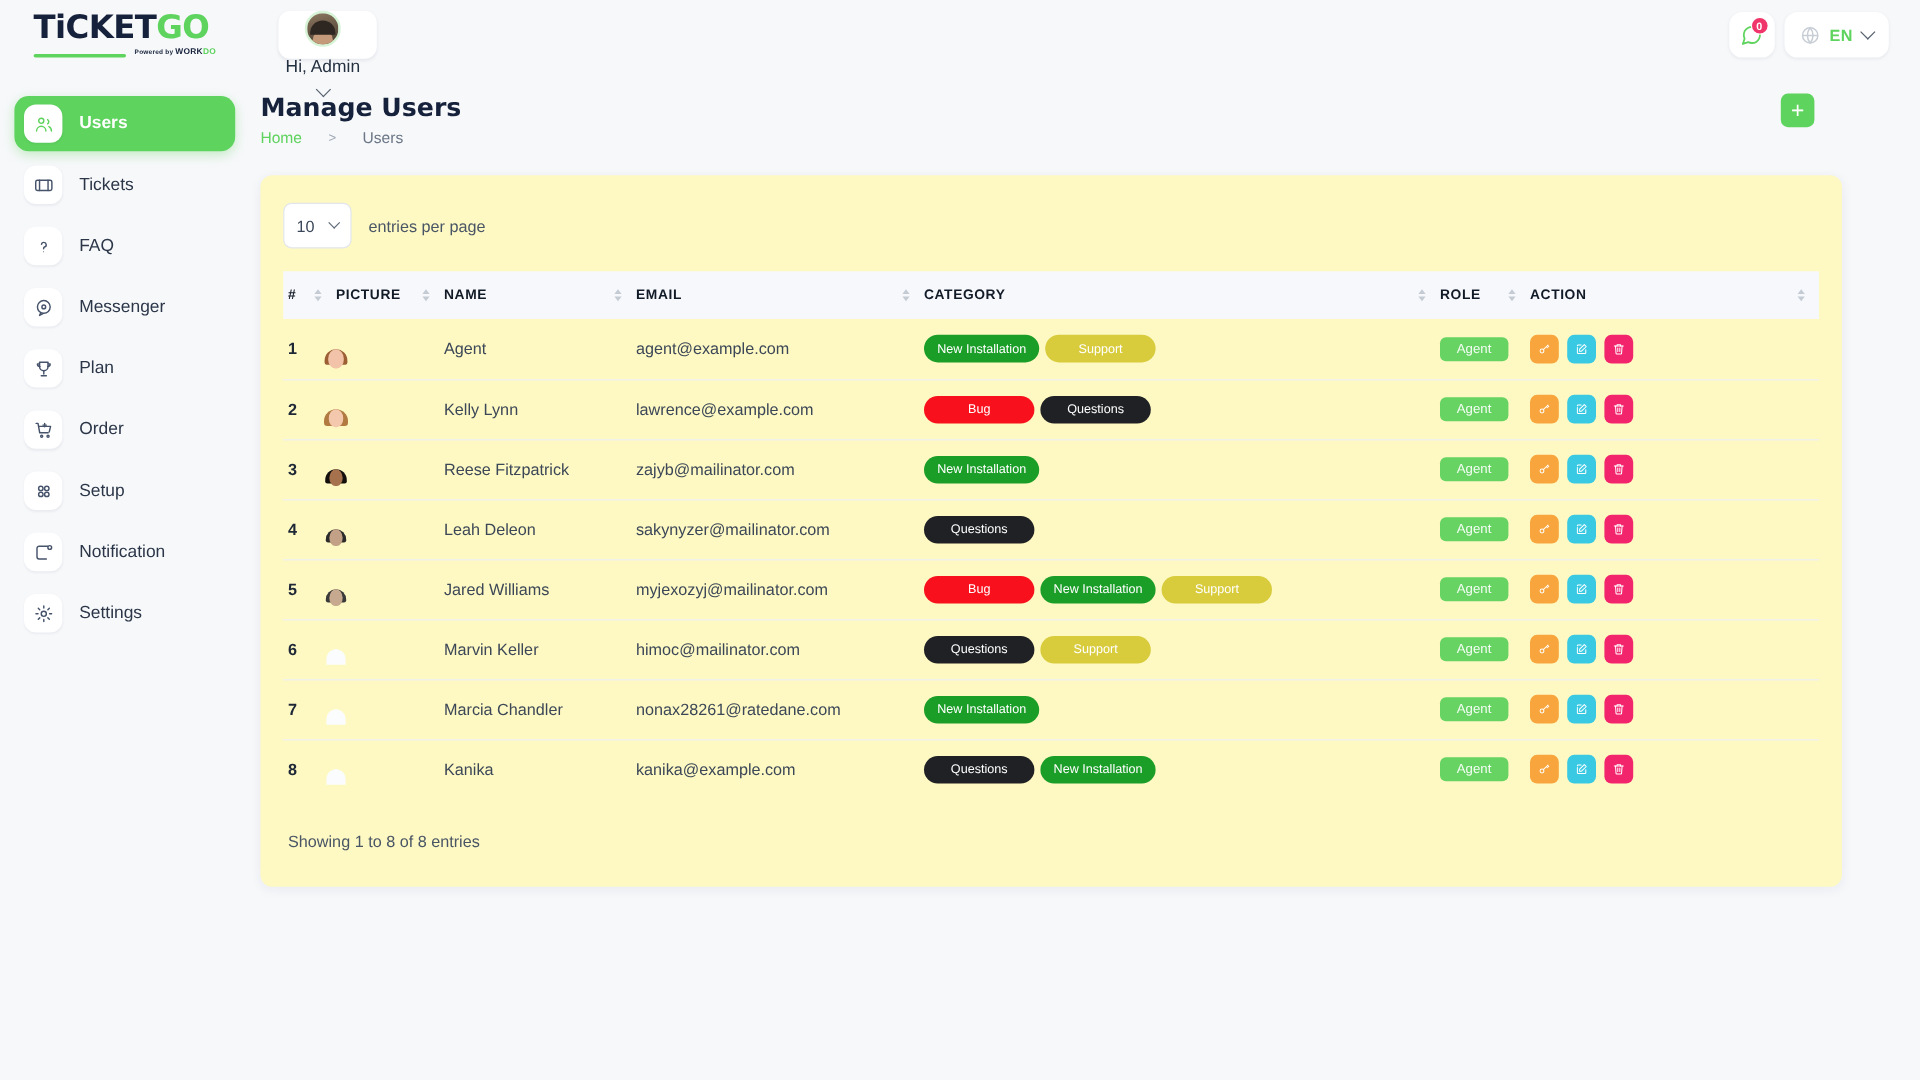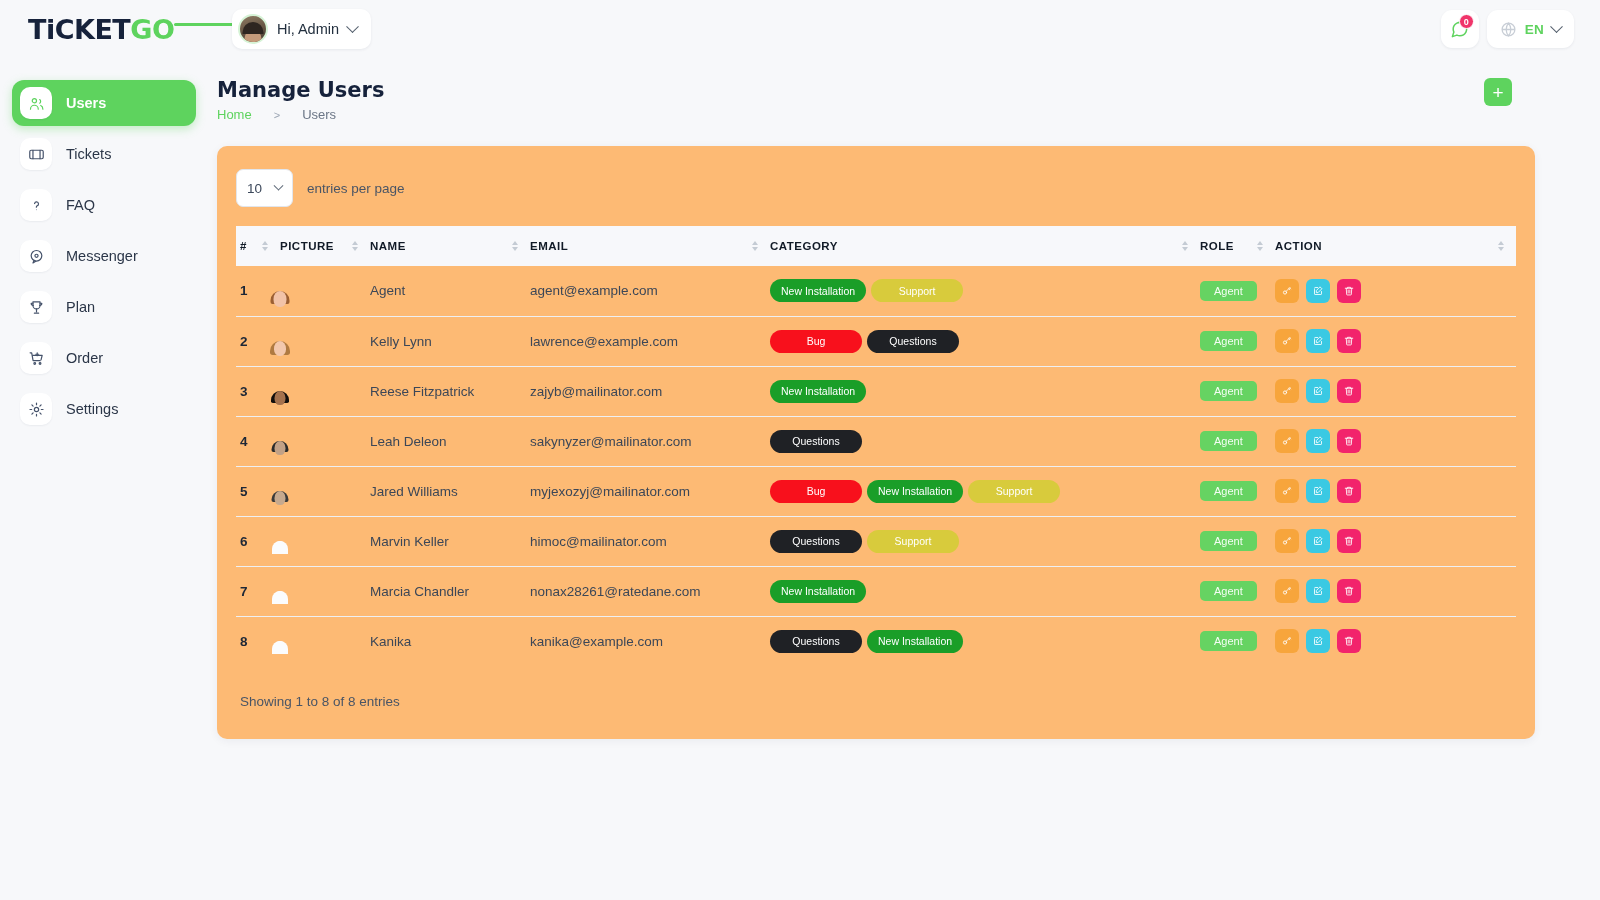--- a/index.html
+++ b/index.html
@@ -14,41 +14,42 @@
   
   .topbar {
     position: absolute; top: 0; left: 0; width: 1600px; height: 58px;
     background: #f7f8fa; display: flex; align-items: center;
   }
   .logo-wrap {
     width: 208px; height: 58px; display: flex; align-items: center;
     padding-left: 28px;
   }
   .logo {
-    display: flex; flex-direction: row; align-items: flex-start; line-height: 1; justify-content: center;
+    display: flex; flex-direction: column; align-items: flex-start; line-height: 1; justify-content: center;
   }
   .logo-text {
     font-size: 27px; font-weight: 700; letter-spacing: -0.5px;
     font-family: "DejaVu Sans", sans-serif;
   }
   .logo-t1 { color: #16223b; }
   .logo-t2 { color: #5ed35e; }
   .logo-underrow { display: flex; align-items: flex-end; width: 152px; margin-top: 3px; }
   .logo-bar { width: 82px; height: 3px; background: #5ed35e; border-radius: 2px; }
   .logo-powered {
     font-size: 5.4px; color: #16223b; margin-left: 7px; letter-spacing: .2px;
     font-weight: 600; white-space: nowrap; padding-bottom: 0px;
   }
   .logo-powered .wd { font-size: 7px; font-weight: 800; }
   .logo-powered .wd-g { color: #5ed35e; }
 
   .user-chip {
     margin-left: 24px; height: 40px; background: #fff; border-radius: 10px;
     display: flex; align-items: center; padding: 0 14px 0 6px; gap: 9px;
     box-shadow: 0 1px 3px rgba(20,30,60,.07);
+    flex-direction: column;
   }
   .avatar-sm {
     width: 30px; height: 30px; border-radius: 50%; border: 2px solid #d6f3d6;
     background: linear-gradient(165deg,#8d7a63 0%,#6b5a47 45%,#4a3f33 100%);
     position: relative; overflow: hidden; flex: none;
   }
   .avatar-sm::after{
     content:""; position:absolute; left:50%; top:52%; transform:translateX(-50%);
     width:17px; height:17px; border-radius:50% 50% 40% 40%;
     background:#c49a7a;
@@ -112,21 +113,21 @@
   .crumb-home { color: #5ed35e; cursor: pointer; }
   .crumb-sep { color: #9aa4b2; font-size: 11px; }
   .crumb-cur { color: #6b7686; }
   .add-btn {
     margin-left: auto; width: 28px; height: 28px; border-radius: 6px; background: #5ed35e;
     color: #fff; font-size: 19px; line-height: 25px; text-align: center; cursor: pointer;
     border: none; font-weight: 300;
   }
 
   .card {
-    margin: 24px 25px 0 25px; background: #fdba74; border-radius: 10px;
+    margin: 24px 25px 0 25px; background: #fef9c3; border-radius: 10px;
     box-shadow: 0 2px 10px rgba(25,35,60,.06); padding: 22px 19px 30px 19px;
     width: 1318px;
   }
   .card-tools { display: flex; align-items: center; height: 40px; margin-bottom: 18px; }
   .select-box {
     width: 57px; height: 38px; border: 1px solid #e2e6ec; border-radius: 7px;
     display: flex; align-items: center; justify-content: space-between; padding: 0 10px;
     font-size: 13.5px; color: #3b475a; background: #fff; cursor: pointer;
   }
   .select-box .chev { width: 7px; height: 7px; border-color: #5d6877; }
@@ -307,20 +308,40 @@
           <circle cx="9.5" cy="19" r="1.2"></circle>
           <circle cx="17" cy="19" r="1.2"></circle>
           <path d="M13 4v4M11 6h4"></path>
         </svg>
       </span>
       <span class="nav-label">Order</span>
     </div>
     <div class="nav-item">
       <span class="nav-ico">
         <svg viewBox="0 0 24 24">
+          <circle cx="8.5" cy="8.5" r="2.6"></circle>
+          <circle cx="15.5" cy="8.5" r="2.6"></circle>
+          <circle cx="8.5" cy="15.5" r="2.6"></circle>
+          <circle cx="15.5" cy="15.5" r="2.6"></circle>
+        </svg>
+      </span>
+      <span class="nav-label">Setup</span>
+    </div>
+    <div class="nav-item">
+      <span class="nav-ico">
+        <svg viewBox="0 0 24 24">
+          <path d="M16.5 4.5h-10A2.5 2.5 0 0 0 4 7v10a2.5 2.5 0 0 0 2.5 2.5H15"></path>
+          <circle cx="19" cy="6" r="2.2"></circle>
+        </svg>
+      </span>
+      <span class="nav-label">Notification</span>
+    </div>
+    <div class="nav-item">
+      <span class="nav-ico">
+        <svg viewBox="0 0 24 24">
           <circle cx="12" cy="12" r="3"></circle>
           <path d="M12 2.8v2.4M12 18.8v2.4M21.2 12h-2.4M5.2 12H2.8M18.5 5.5l-1.7 1.7M7.2 16.8l-1.7 1.7M18.5 18.5l-1.7-1.7M7.2 7.2 5.5 5.5"></path>
         </svg>
       </span>
       <span class="nav-label">Settings</span>
     </div>
   </div>
 
 <div class="main">
   <div class="page-head">

